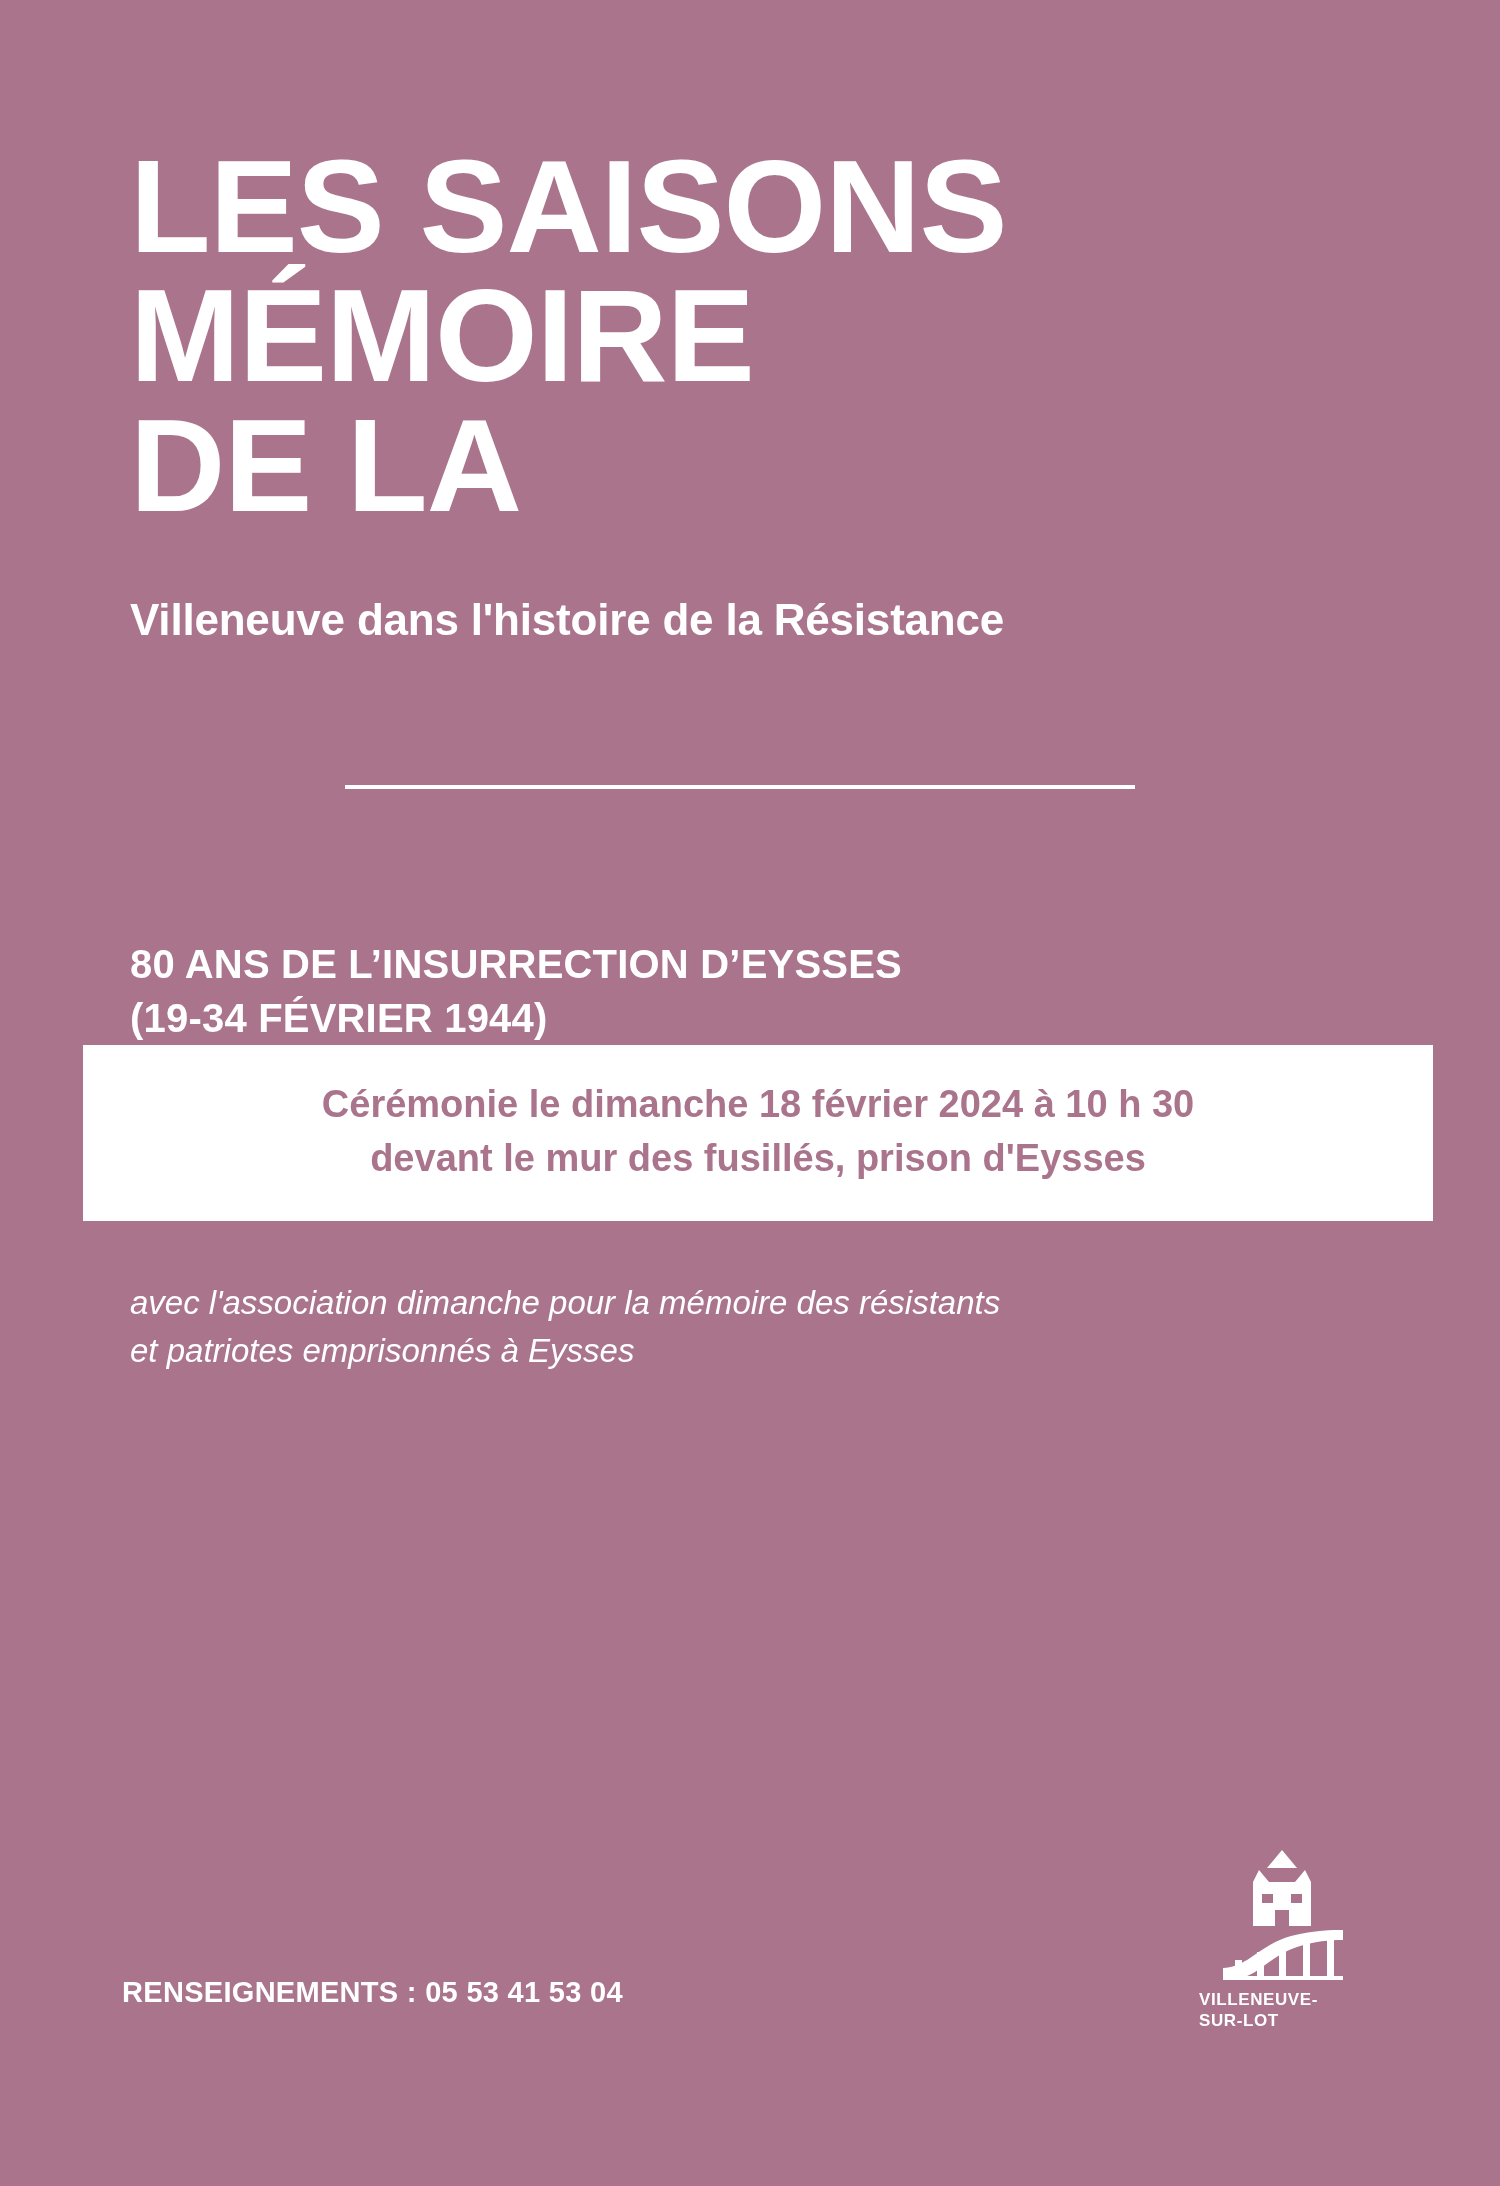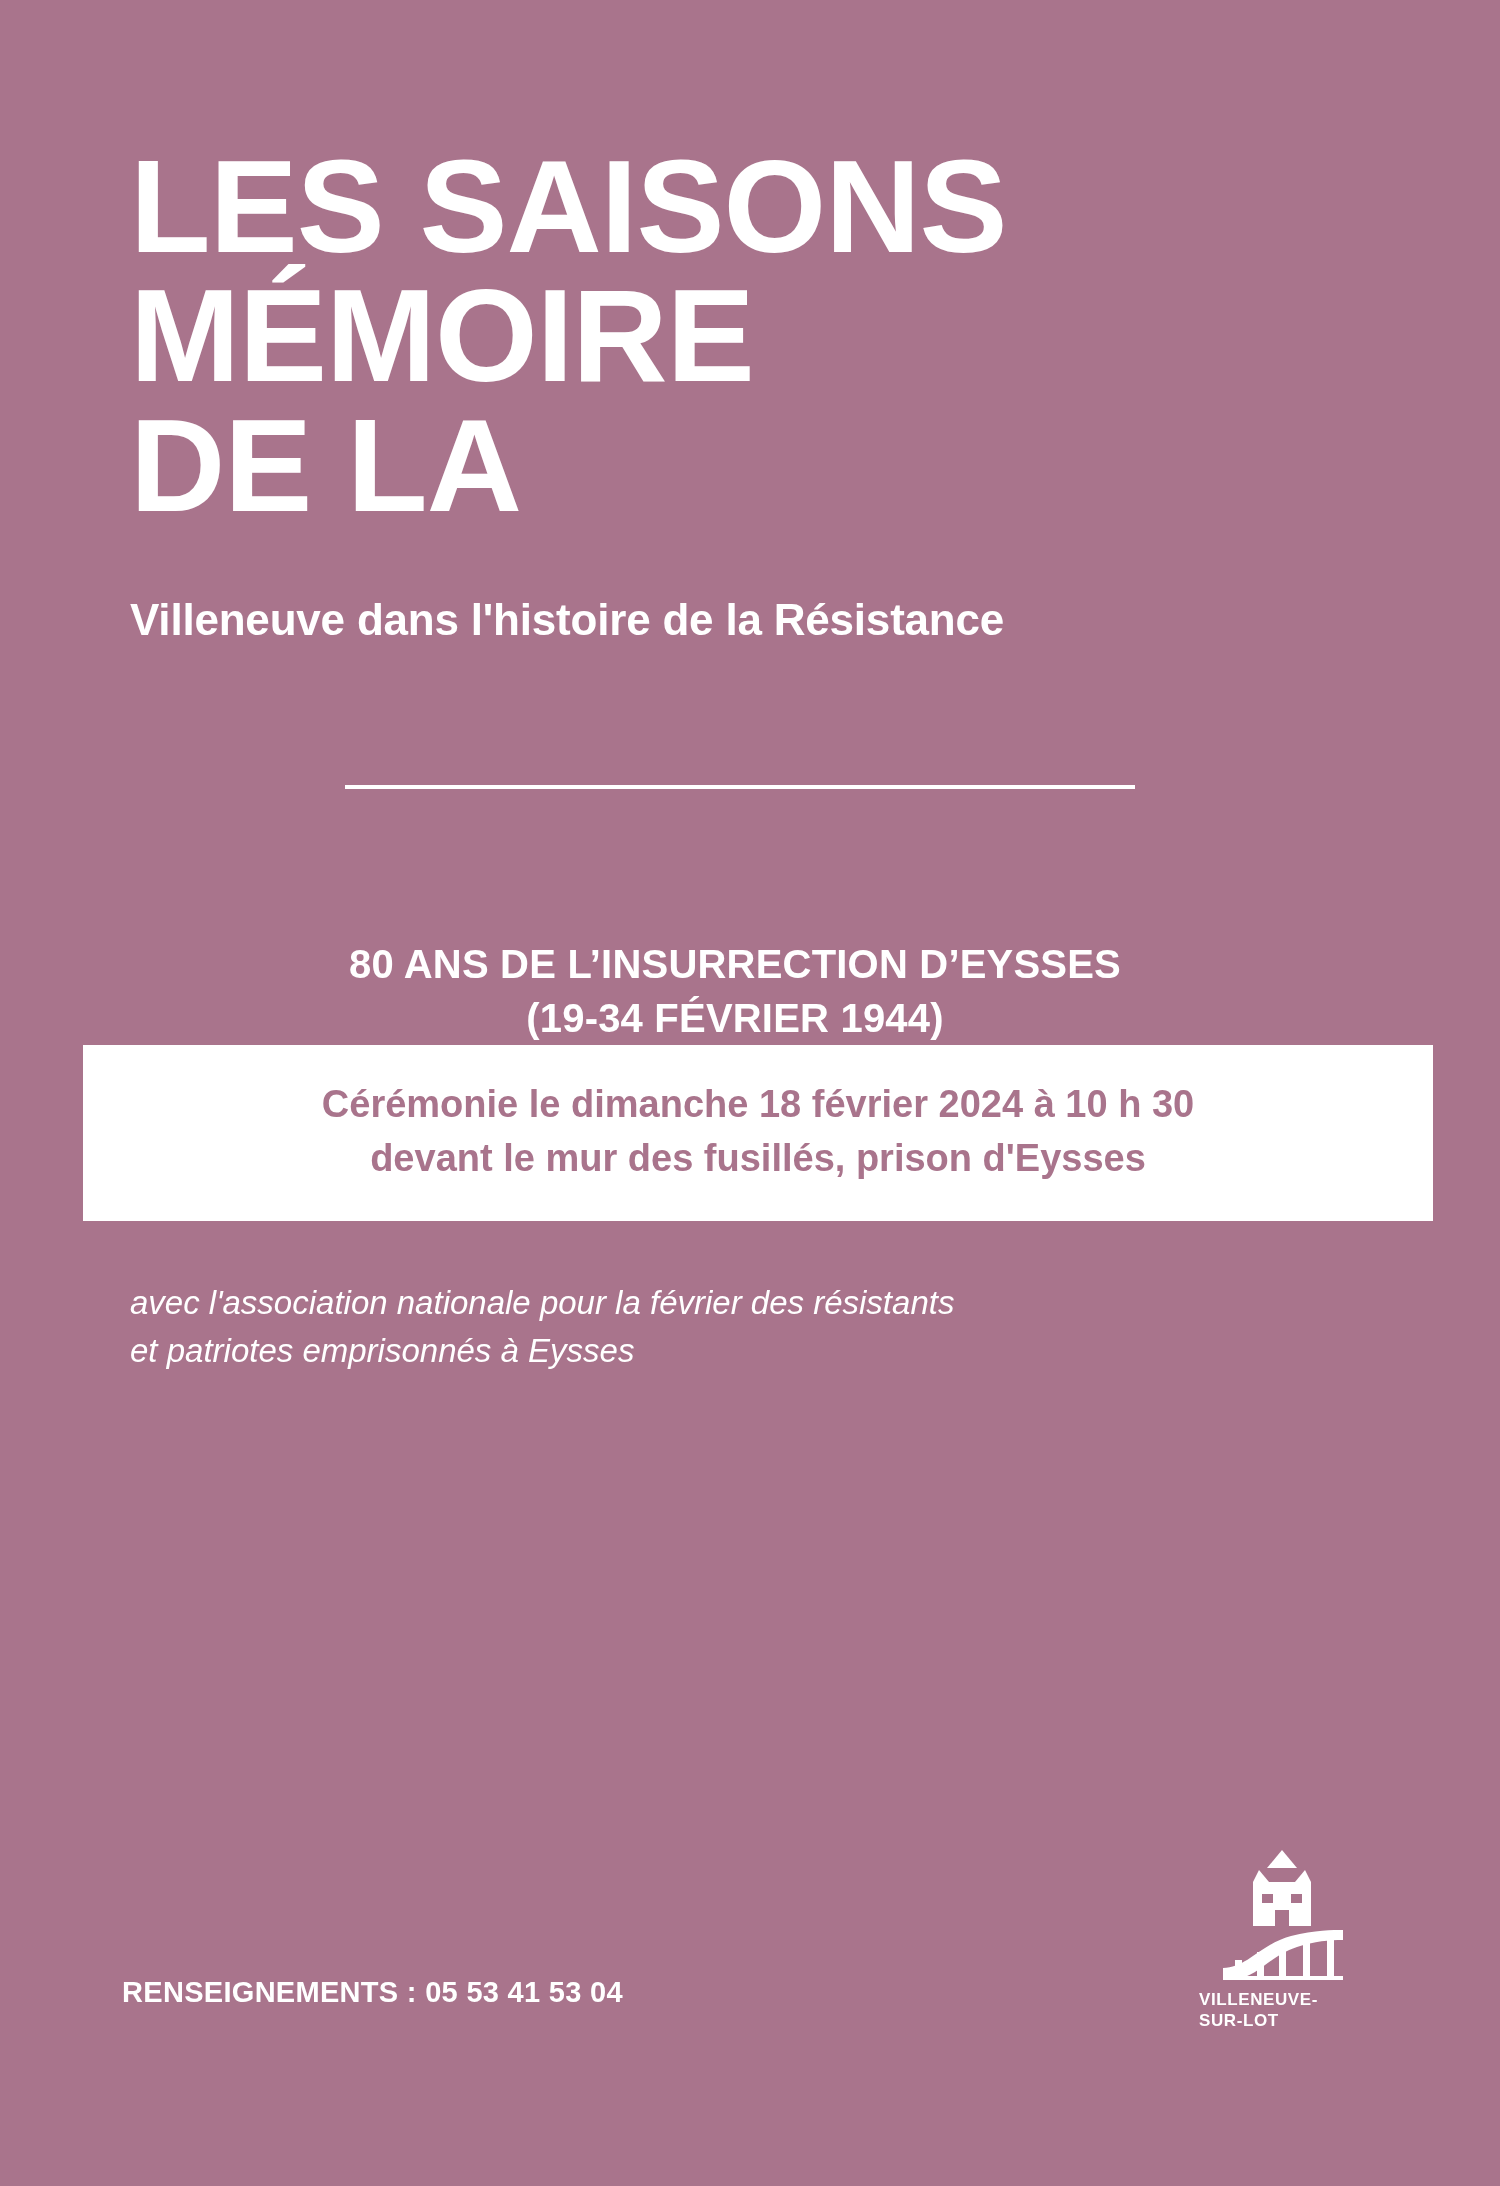--- a/index.html
+++ b/index.html
@@ -48,21 +48,20 @@
   .rule {
     margin-top: 140px;
     margin-left: 215px;
     width: 790px;
     height: 4px;
     background: #ffffff;
   }
 
   .anniversary {
     margin-top: 148px;
-    text-align: center;
     font-size: 40px;
     font-weight: bold;
     line-height: 1.35;
     letter-spacing: 0.2px;
     padding-right: 30px;
   }
 
   .highlight-box {
     margin-left: -47px;
     width: 1350px;
@@ -145,21 +144,21 @@
     <div>80 ANS DE L’INSURRECTION D’EYSSES</div>
     <div>(19-34 FÉVRIER 1944)</div>
   </div>
 
   <div class="highlight-box">
     <div class="highlight-line">Cérémonie le dimanche 18 février 2024 à 10 h 30</div>
     <div class="highlight-line">devant le mur des fusillés, prison d'Eysses</div>
   </div>
 
   <div class="credit">
-    <div>avec l'association nationale pour la février des résistants</div>
+    <div>avec l'association dimanche pour la mémoire des résistants</div>
     <div>et patriotes emprisonnés à Eysses</div>
   </div>
 
   <div class="footer">
     <div class="footer-line">RENSEIGNEMENTS : 05 53 41 53 04</div>
   </div>
 
   <div class="logo">
     <div class="logo-mark">
       <svg viewBox="0 0 130 135" width="130" height="135" aria-hidden="true">

